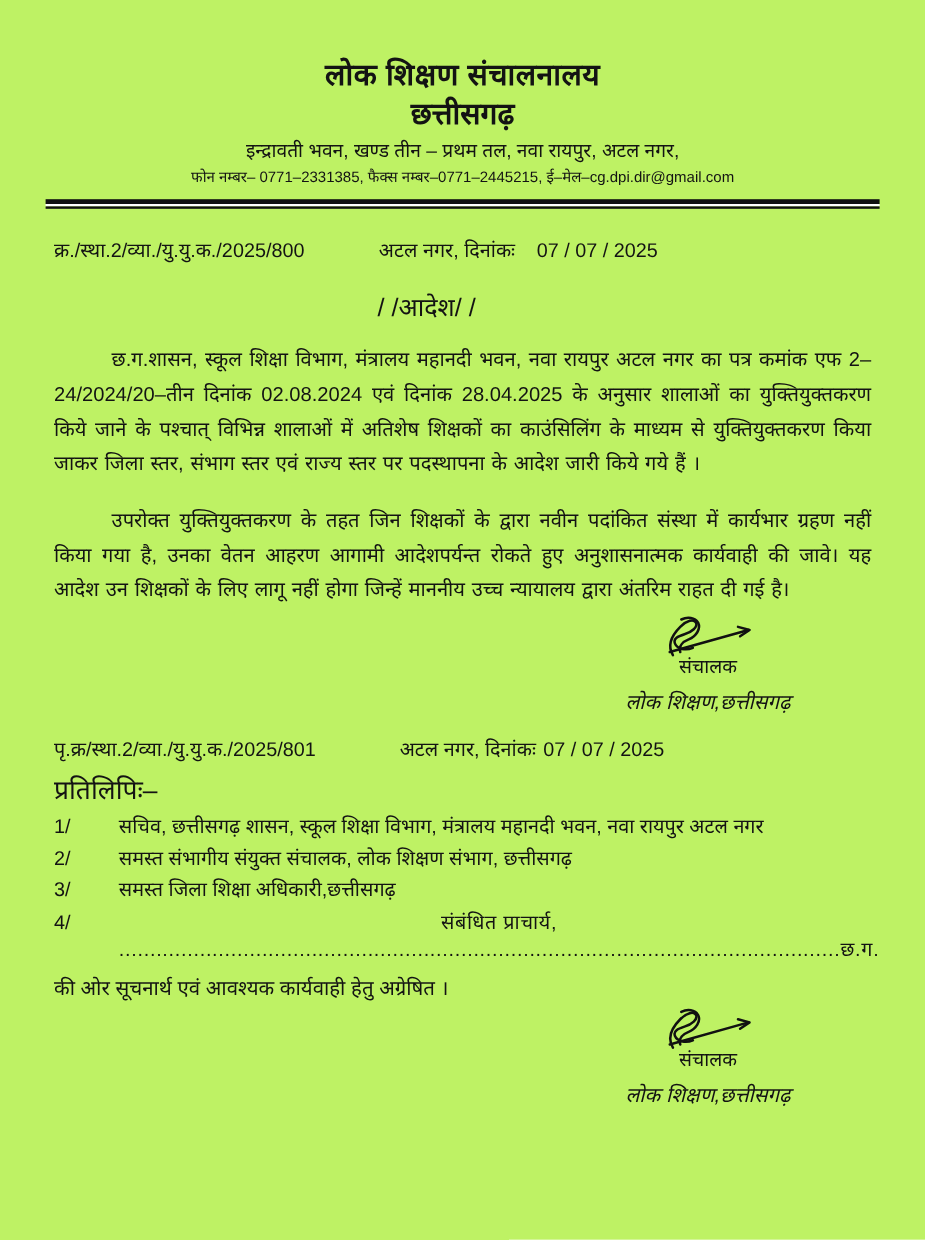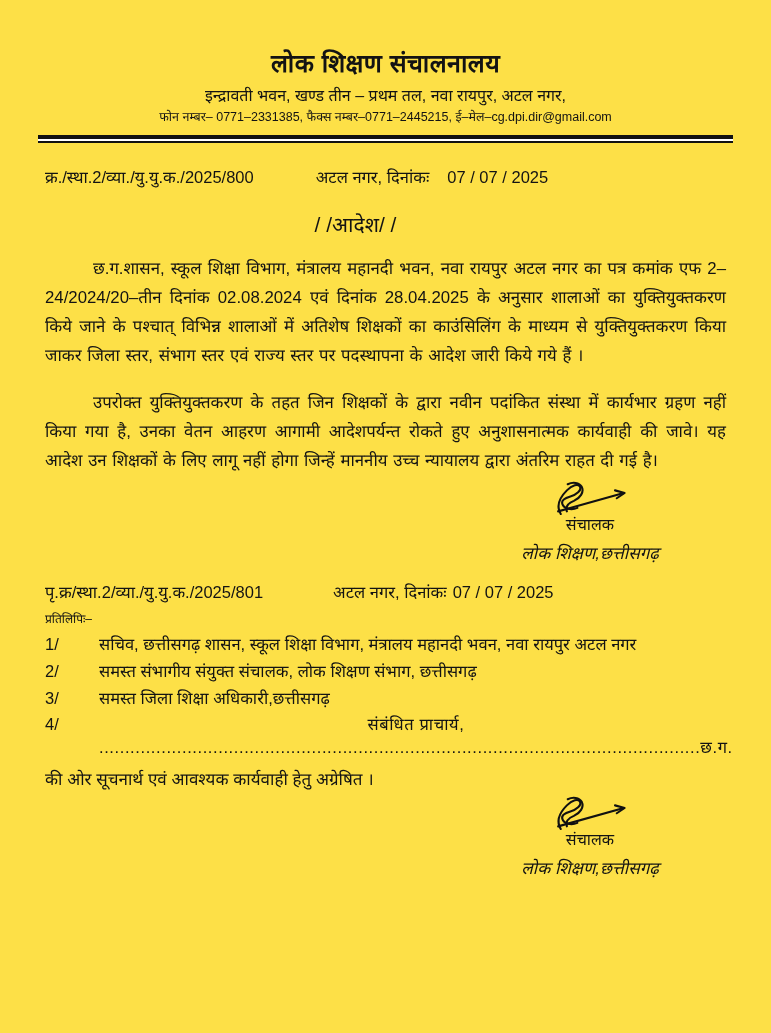--- a/index.html
+++ b/index.html
@@ -15,21 +15,21 @@
     font-family: "Liberation Sans", "DejaVu Sans", sans-serif;
     color: #131313;
     overflow: hidden;
   }
 
   .page {
     position: absolute;
     left: 0; top: 0;
     width: 771px;
     height: 1033px;
-    background: #fde047;
+    background: #bef264;
   }
 
   
   .header {
     padding-top: 48px;
     text-align: center;
   }
   .org-name {
     font-size: 25px;
     font-weight: 700;
@@ -155,21 +155,21 @@
     margin-top: 16px;
   }
   .ref-row2 .ref-right {
     margin-left: 70px;
   }
   .ref-row2 .ref-date {
     margin-left: 6px;
   }
 
   .copy-label {
-    font-size: 12px;
+    font-size: 22px;
     margin-top: 7px;
   }
 
   .copy-list {
     margin-top: 6px;
   }
   .copy-item {
     display: flex;
     font-size: 16.5px;
     line-height: 1.42;
@@ -196,20 +196,21 @@
     line-height: 1.4;
   }
 </style>
 </head>
 <body>
 
 <div class="page">
 
   <div class="header">
     <div class="org-name">लोक शिक्षण संचालनालय</div>
+    <div class="org-state">छत्तीसगढ़</div>
     <div class="org-address">इन्द्रावती भवन, खण्ड तीन – प्रथम तल, नवा रायपुर, अटल नगर,</div>
     <div class="org-contact">फोन नम्बर– 0771–2331385, फैक्स नम्बर–0771–2445215, ई–मेल–cg.dpi.dir@gmail.com</div>
   </div>
 
   <div class="rule-wrap">
     <div class="rule-thick"></div>
     <div class="rule-gap"></div>
     <div class="rule-thin"></div>
   </div>
 

